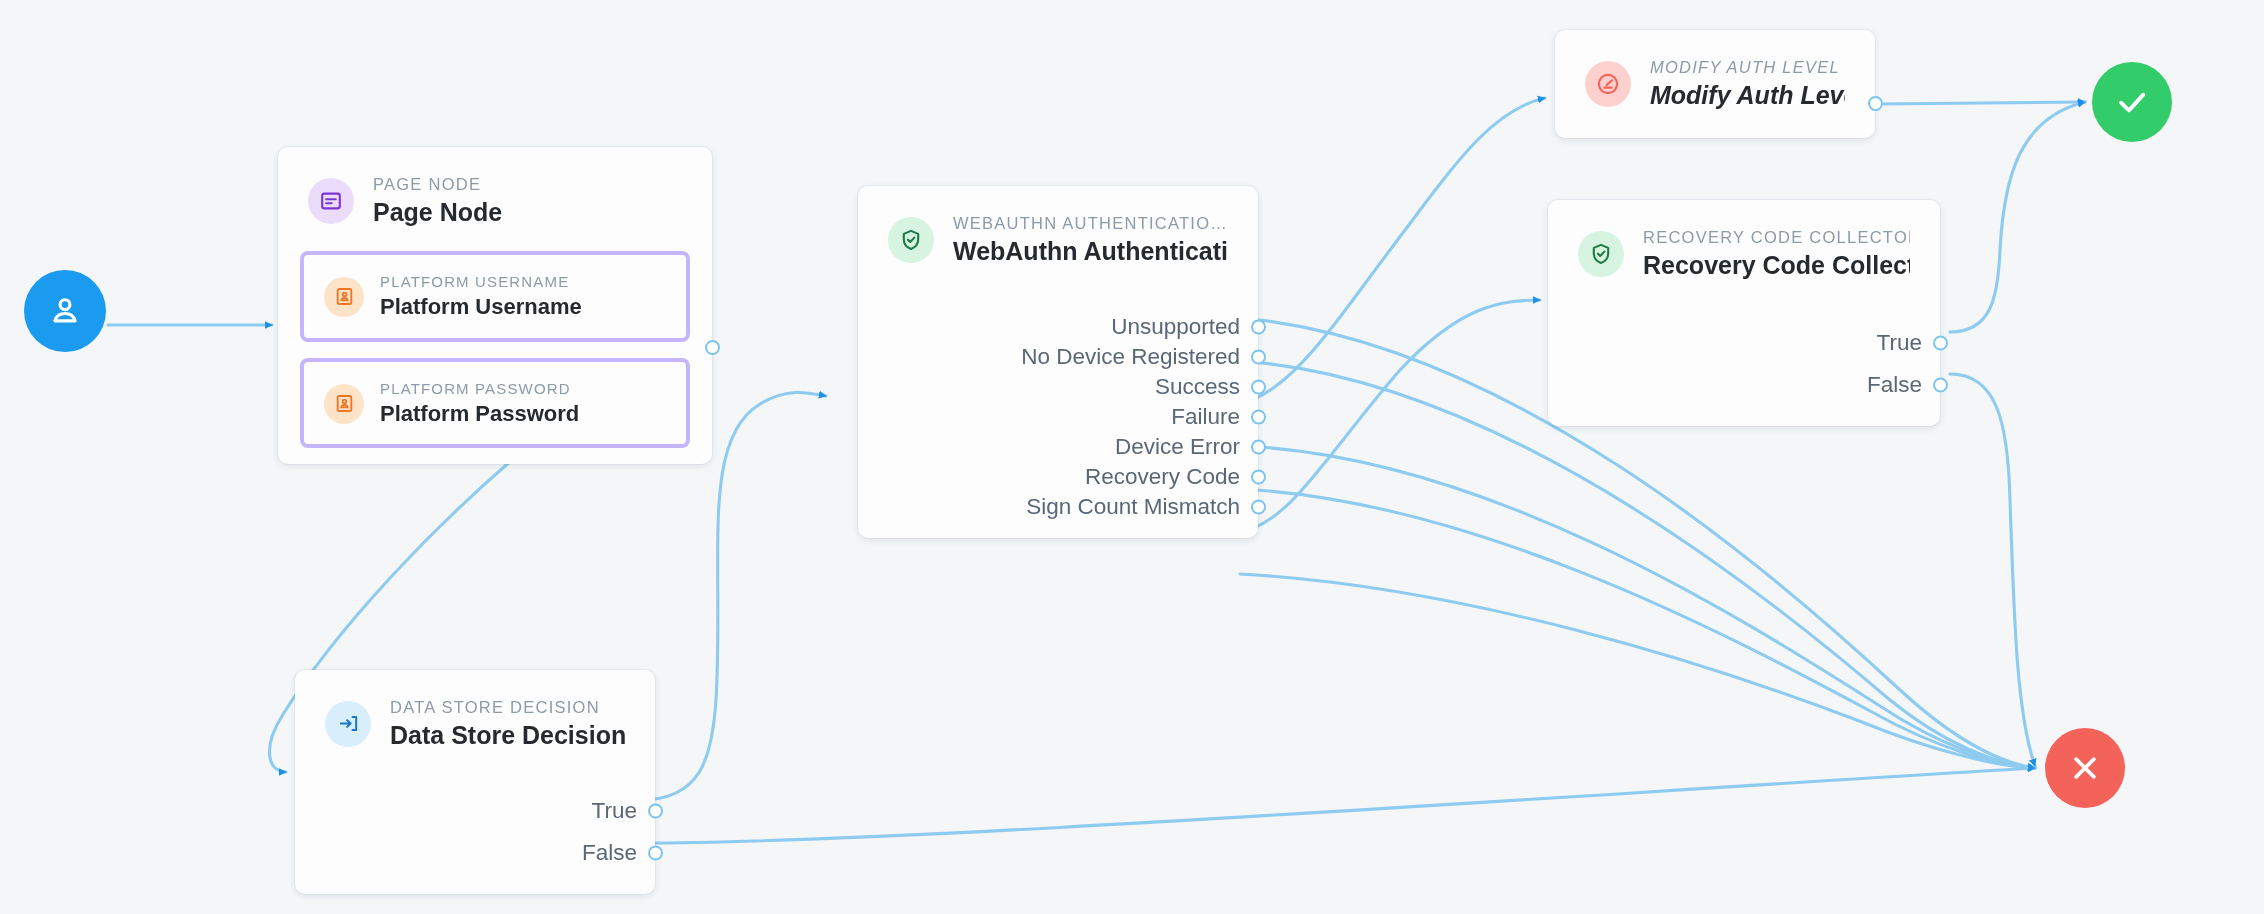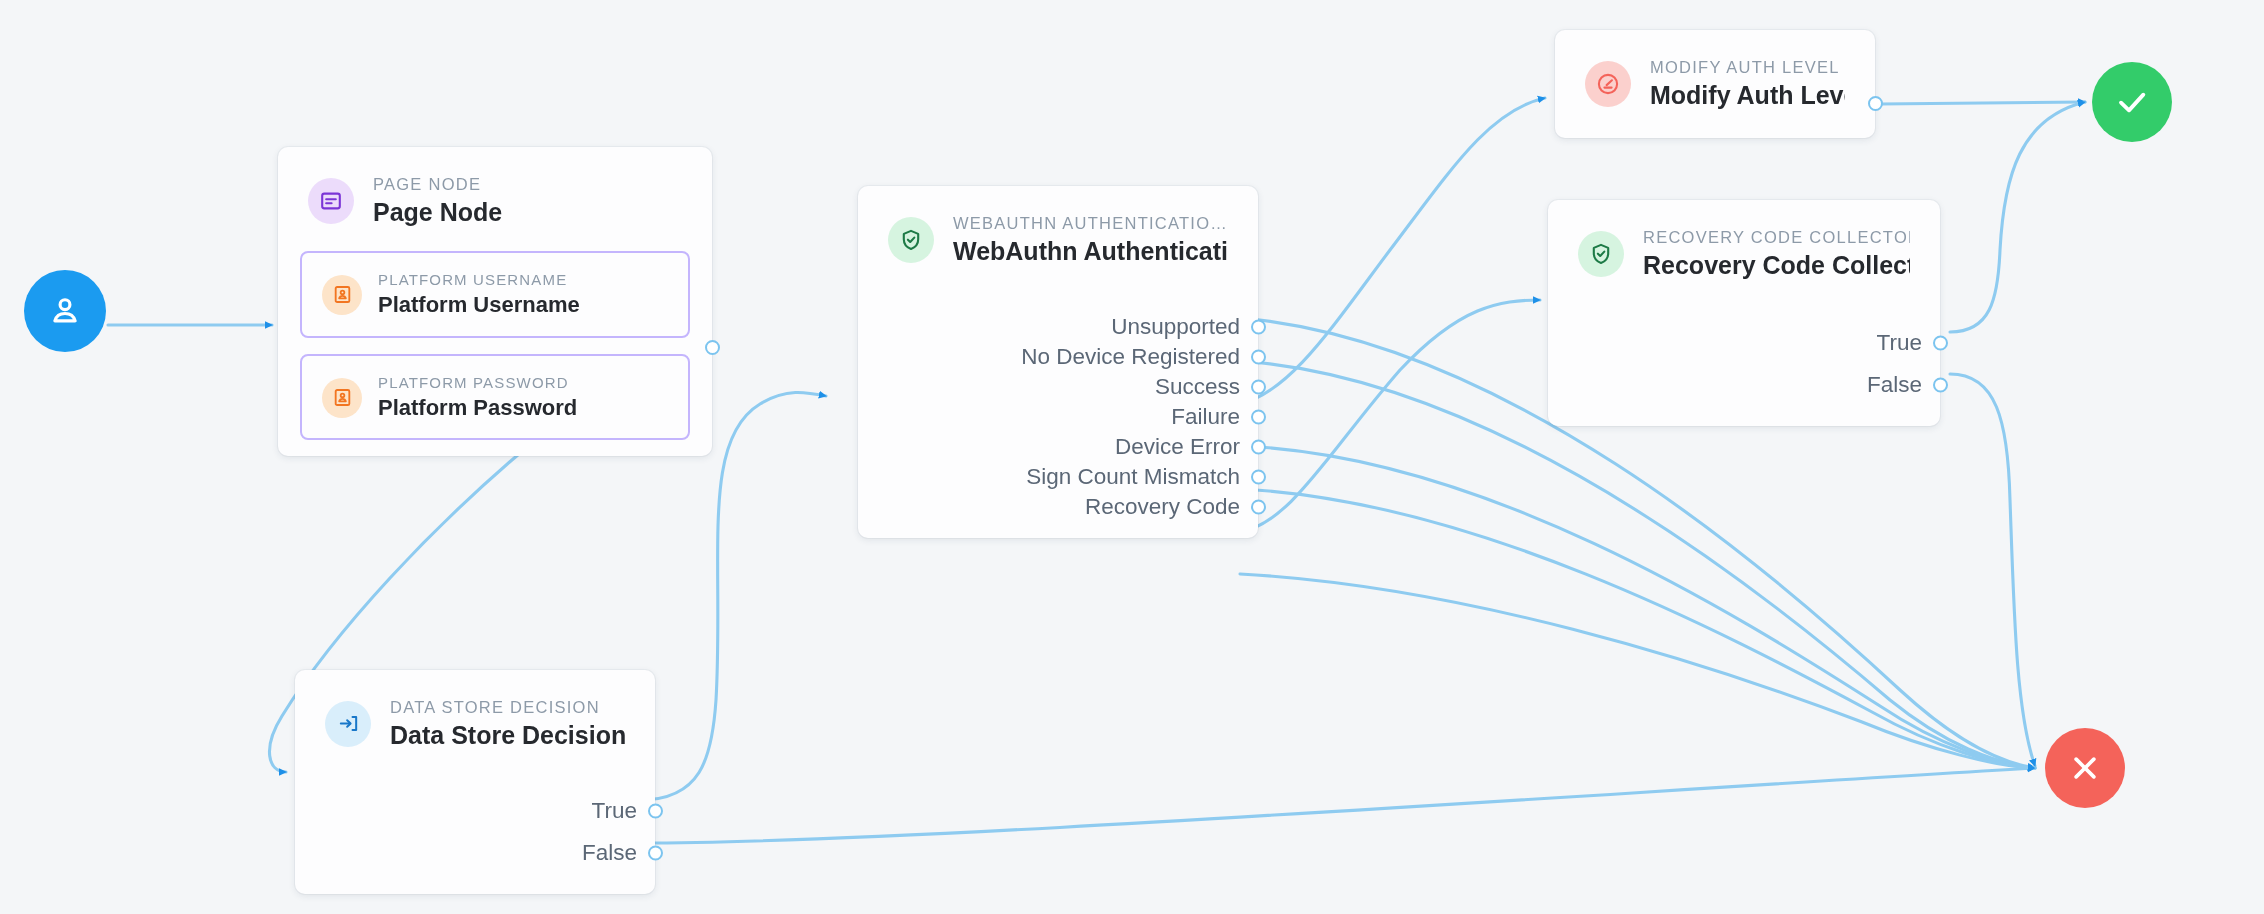--- a/index.html
+++ b/index.html
@@ -63,21 +63,21 @@
     color: #26292e;
     white-space: nowrap;
     line-height: 1.3;
     margin-top: 1px;
   }
 
   
   .subcard {
     margin: 0 22px 16px 22px;
     background: #fdfdfe;
-    border: 2px solid #c4b5fd;
+    border: 4px solid #c4b5fd;
     border-radius: 8px;
   }
   .subcard .card-head { padding: 17px 20px 16px 20px; gap: 16px; }
   .subcard .badge { width: 40px; height: 40px; flex-basis: 40px; }
   .subcard .eyebrow { font-size: 15px; letter-spacing: 1.15px; }
   .subcard .title { font-size: 22px; }
 
   
   .ports { padding: 0 0 16px 0; }
   .port-row {
@@ -250,31 +250,31 @@
       </div>
       <div class="port-row">
         <span class="port-label">Failure</span>
         <span class="port-dot"></span>
       </div>
       <div class="port-row">
         <span class="port-label">Device Error</span>
         <span class="port-dot"></span>
       </div>
       <div class="port-row">
+        <span class="port-label">Recovery Code</span>
+        <span class="port-dot"></span>
+      </div>
+      <div class="port-row">
         <span class="port-label">Sign Count Mismatch</span>
         <span class="port-dot"></span>
       </div>
-      <div class="port-row">
-        <span class="port-label">Recovery Code</span>
-        <span class="port-dot"></span>
-      </div>
-    </div>
-  </div>
-
-  <div class="node card" style="left:1555px; top:30px; width:320px;">
+    </div>
+  </div>
+
+  <div class="node card" style="left:1555px; top:30px; width:320px;font-style:italic;">
     <div class="card-head" style="padding:26px 30px 26px 30px;">
       <span class="badge" style="background:#fbd0cd;">
         <svg width="24" height="24" viewBox="0 0 24 24" fill="none" stroke="#f4635a" stroke-width="2.1" stroke-linecap="round" stroke-linejoin="round">
           <circle cx="12" cy="12" r="9.1"></circle>
           <path d="M15.9 8.3 10.6 13.1"></path>
           <path d="M8.4 15.6h7.2"></path>
         </svg>
       </span>
       <span class="head-text">
         <span class="eyebrow" style="display:block;">MODIFY AUTH LEVEL</span>

